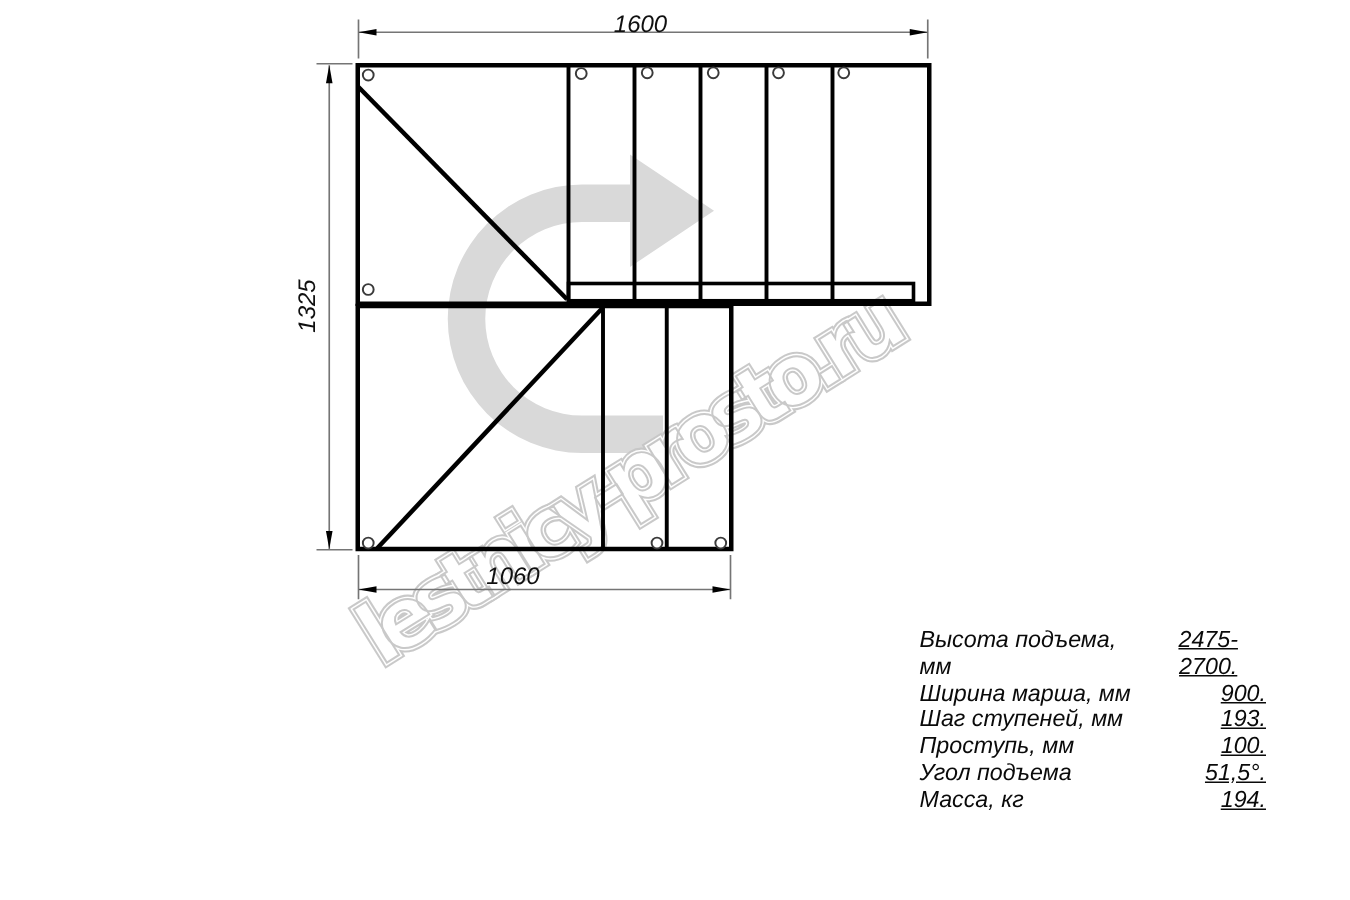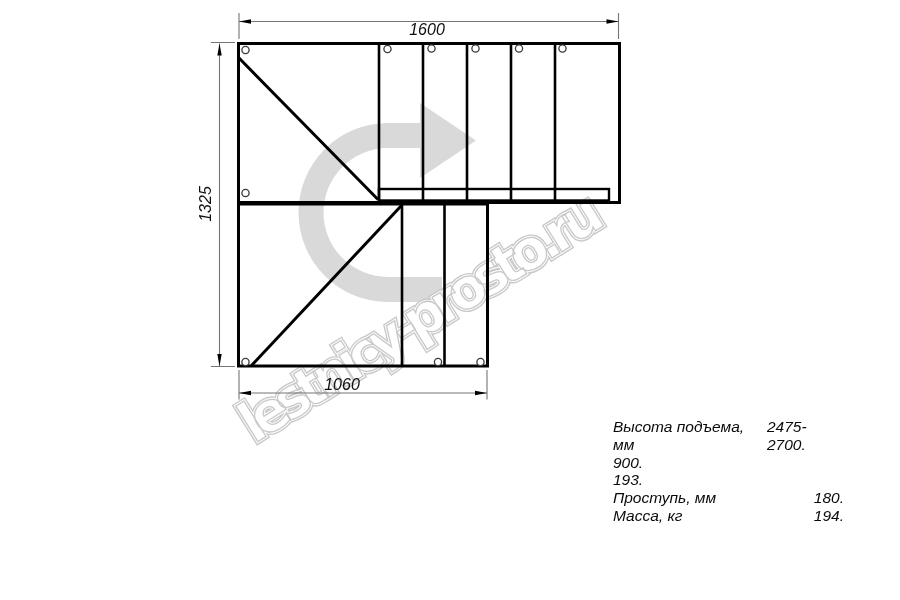--- a/index.html
+++ b/index.html
@@ -16,30 +16,30 @@
     font-size:55px;letter-spacing:-8px;z-index:2;opacity:.95;pointer-events:none;
   }
   .wm span{position:absolute;left:0;top:0;line-height:64px;white-space:nowrap;}
   .wm .w1{-webkit-text-stroke:6px #c7c7c7;color:#c7c7c7;}
   .wm .w2{-webkit-text-stroke:3.2px #ffffff;color:#ffffff;}
   .wm .w3{-webkit-text-stroke:1.3px #c7c7c7;color:rgba(255,255,255,0);}
   .layer-lines{z-index:3;}
   .dim-label{
     position:absolute;z-index:4;font-style:italic;font-size:16px;color:#101010;white-space:nowrap;
   }
-  .dim-top{left:427px;top:21px;transform:translateX(-50%);}
+  .dim-top{left:427px;top:8px;transform:translateX(-50%);}
   .dim-left{left:206px;top:204px;transform:translate(-50%,-50%) rotate(-90deg);}
   .dim-bottom{left:342px;top:376px;transform:translateX(-50%);}
   .specs{
     position:absolute;left:613px;top:418px;width:231px;z-index:4;
     font-style:italic;font-size:15.5px;color:#0a0a0a;
   }
   .spec-row{display:flex;justify-content:space-between;line-height:17.75px;}
   .spec-label{text-align:left;}
-  .spec-value{text-align:left;}
+  .spec-value{text-align:center;text-decoration:underline;}
 </style>
 </head>
 <body>
 
 <div class="canvas">
 
   <svg class="layer layer-arrow" width="900" height="600" viewBox="0 0 900 600">
     <path fill="#d9d9d9" stroke="none" d="M 388,123
              L 420,123 L 420,103 L 476,140.5 L 420,178 L 420,148
              L 388,148
@@ -97,28 +97,34 @@
   <div class="dim-label dim-top">1600</div>
   <div class="dim-label dim-left">1325</div>
   <div class="dim-label dim-bottom">1060</div>
 
   <div class="specs">
     <div class="spec-row">
       <span class="spec-label">Высота подъема, мм</span>
       <span class="spec-value">2475-2700.</span>
     </div>
     <div class="spec-row">
+      <span class="spec-label">Ширина марша, мм</span>
       <span class="spec-value">900.</span>
     </div>
     <div class="spec-row">
+      <span class="spec-label">Шаг ступеней, мм</span>
       <span class="spec-value">193.</span>
     </div>
     <div class="spec-row">
       <span class="spec-label">Проступь, мм</span>
-      <span class="spec-value">180.</span>
+      <span class="spec-value">100.</span>
+    </div>
+    <div class="spec-row">
+      <span class="spec-label">Угол подъема</span>
+      <span class="spec-value">51,5°.</span>
     </div>
     <div class="spec-row">
       <span class="spec-label">Масса, кг</span>
       <span class="spec-value">194.</span>
     </div>
   </div>
 
 </div>
 
 </body></html>

